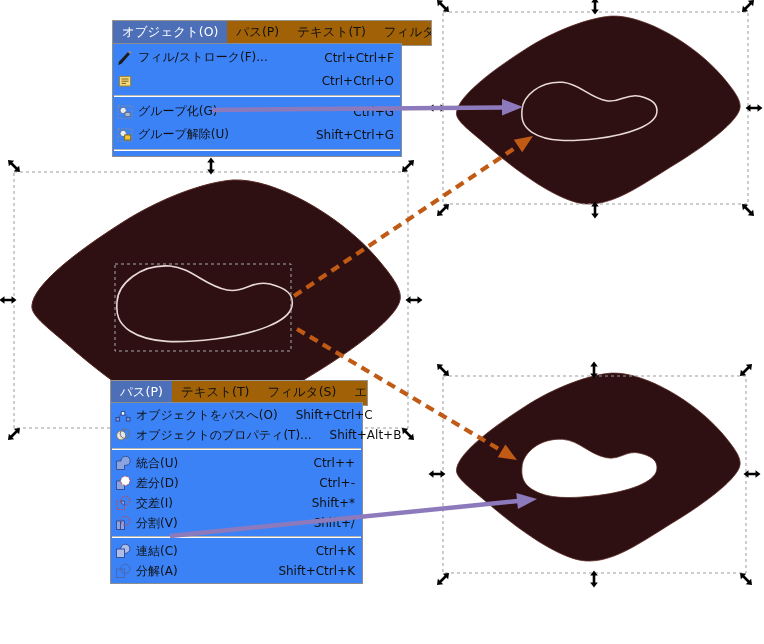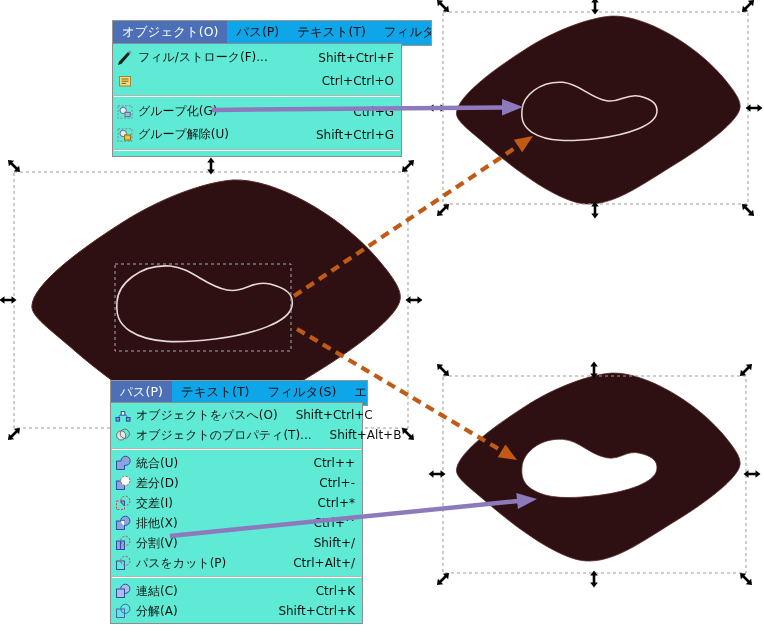--- a/index.html
+++ b/index.html
@@ -1,26 +1,26 @@
 <!DOCTYPE html>
 <html style="--shape_fill: #2e1012; --bean_stroke: #e8d9d6; --purple: #8d7abd; --orange: #c05a14; --menu_selected: #4d6fb8; --selection_dash: #9b9b9b; --handle: #000000;"><head>
 <meta charset="utf-8">
 <style>
   html,body{margin:0;padding:0;background:#fff;}
   #stage{position:relative;width:764px;height:644px;overflow:hidden;
          font-family:"DejaVu Sans","Liberation Sans",sans-serif;background:#fff;}
   svg{display:block;}
   .layer{position:absolute;left:0;top:0;pointer-events:none;}
   
-  .menubar{position:absolute;display:flex;align-items:flex-start;background:#0ea5e9;
+  .menubar{position:absolute;display:flex;align-items:flex-start;background:#a16207;
            border:1px solid #9a958d;font-size:12.5px;color:#111;z-index:2;
            white-space:nowrap;overflow:hidden;}
   .mb-item{padding:3px 9px 4px 9px;cursor:default;}
   .mb-item.selected{background:var(--menu_selected);color:#fff;}
-  .panel{position:absolute;background:#5eead4;border:1px solid #8d8d8d;z-index:2;
+  .panel{position:absolute;background:#3b82f6;border:1px solid #8d8d8d;z-index:2;
          font-size:12px;color:#111;box-sizing:border-box;padding:2px 0;}
   .mrow{display:flex;align-items:center;padding:0 7px 0 4px;white-space:nowrap;}
   .panel.obj .mrow{height:23px;}
   .panel.path .mrow{height:20px;}
   .icn{width:16px;height:16px;flex:0 0 16px;margin-right:5px;}
   .lbl{margin-right:18px;}
   .sc{margin-left:auto;color:#111;}
   .sep{height:0;border-top:1px solid #b8b3ab;border-bottom:1px solid #fdfdfd;margin:3px 1px;}
   
   .blob{fill:var(--shape_fill);stroke:#5a2a24;stroke-width:1;}
@@ -171,21 +171,21 @@
     <div class="mb-item">パス(P)</div>
     <div class="mb-item">テキスト(T)</div>
     <div class="mb-item">フィルタ(S)</div>
   </div>
   <div class="panel obj" style="left:112px;top:43px;width:290px;">
     <div class="mrow">
       <svg class="icn">
           <use href="#i-fillstroke"></use>
         </svg>
       <span class="lbl">フィル/ストローク(F)...</span>
-      <span class="sc">Shift+Ctrl+F</span>
+      <span class="sc">Ctrl+Ctrl+F</span>
     </div>
     <div class="mrow">
       <svg class="icn">
           <use href="#i-objprops"></use>
         </svg>
       <span class="sc">Ctrl+Ctrl+O</span>
     </div>
     <div class="sep"></div>
     <div class="mrow">
       <svg class="icn">
@@ -238,43 +238,29 @@
           <use href="#i-difference"></use>
         </svg>
       <span class="lbl">差分(D)</span>
       <span class="sc">Ctrl+-</span>
     </div>
     <div class="mrow">
       <svg class="icn">
           <use href="#i-intersection"></use>
         </svg>
       <span class="lbl">交差(I)</span>
-      <span class="sc">Ctrl+*</span>
-    </div>
-    <div class="mrow">
-      <svg class="icn">
-          <use href="#i-exclusion"></use>
-        </svg>
-      <span class="lbl">排他(X)</span>
-      <span class="sc">Ctrl+^</span>
+      <span class="sc">Shift+*</span>
     </div>
     <div class="mrow">
       <svg class="icn">
           <use href="#i-division"></use>
         </svg>
       <span class="lbl">分割(V)</span>
       <span class="sc">Shift+/</span>
     </div>
-    <div class="mrow">
-      <svg class="icn">
-          <use href="#i-cutpath"></use>
-        </svg>
-      <span class="lbl">パスをカット(P)</span>
-      <span class="sc">Ctrl+Alt+/</span>
-    </div>
     <div class="sep"></div>
     <div class="mrow">
       <svg class="icn">
           <use href="#i-combine"></use>
         </svg>
       <span class="lbl">連結(C)</span>
       <span class="sc">Ctrl+K</span>
     </div>
     <div class="mrow">
       <svg class="icn">

